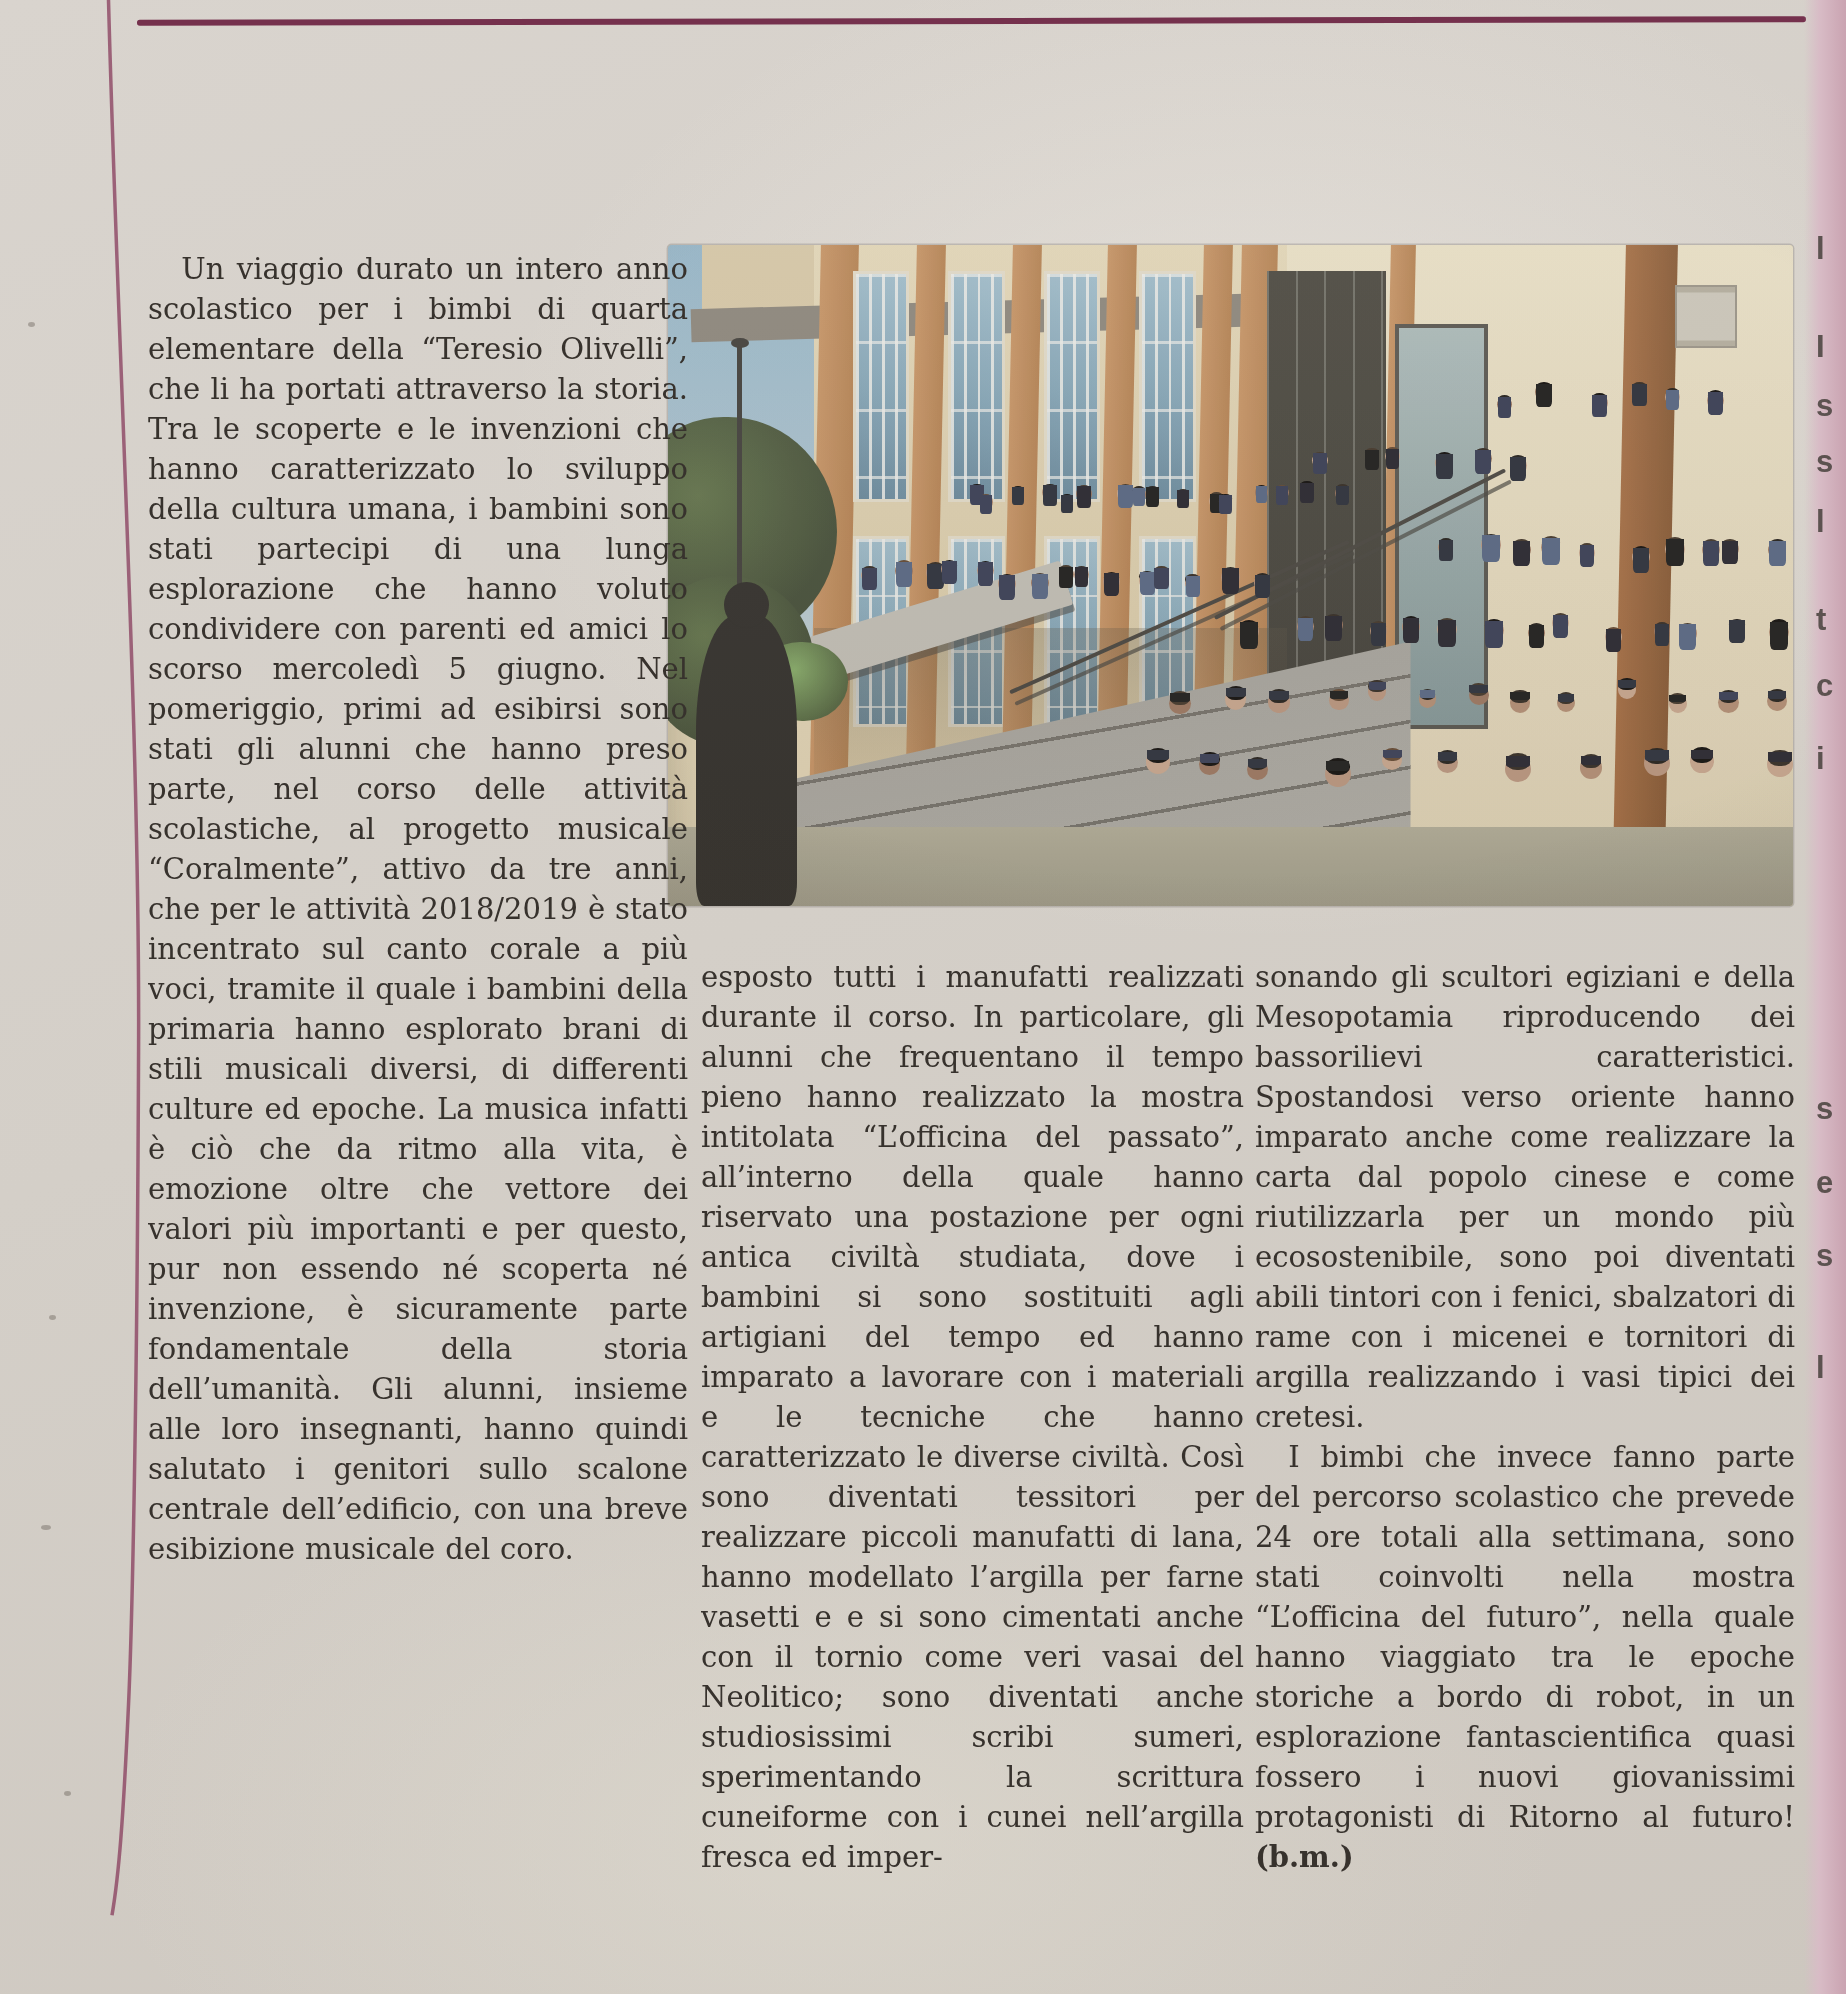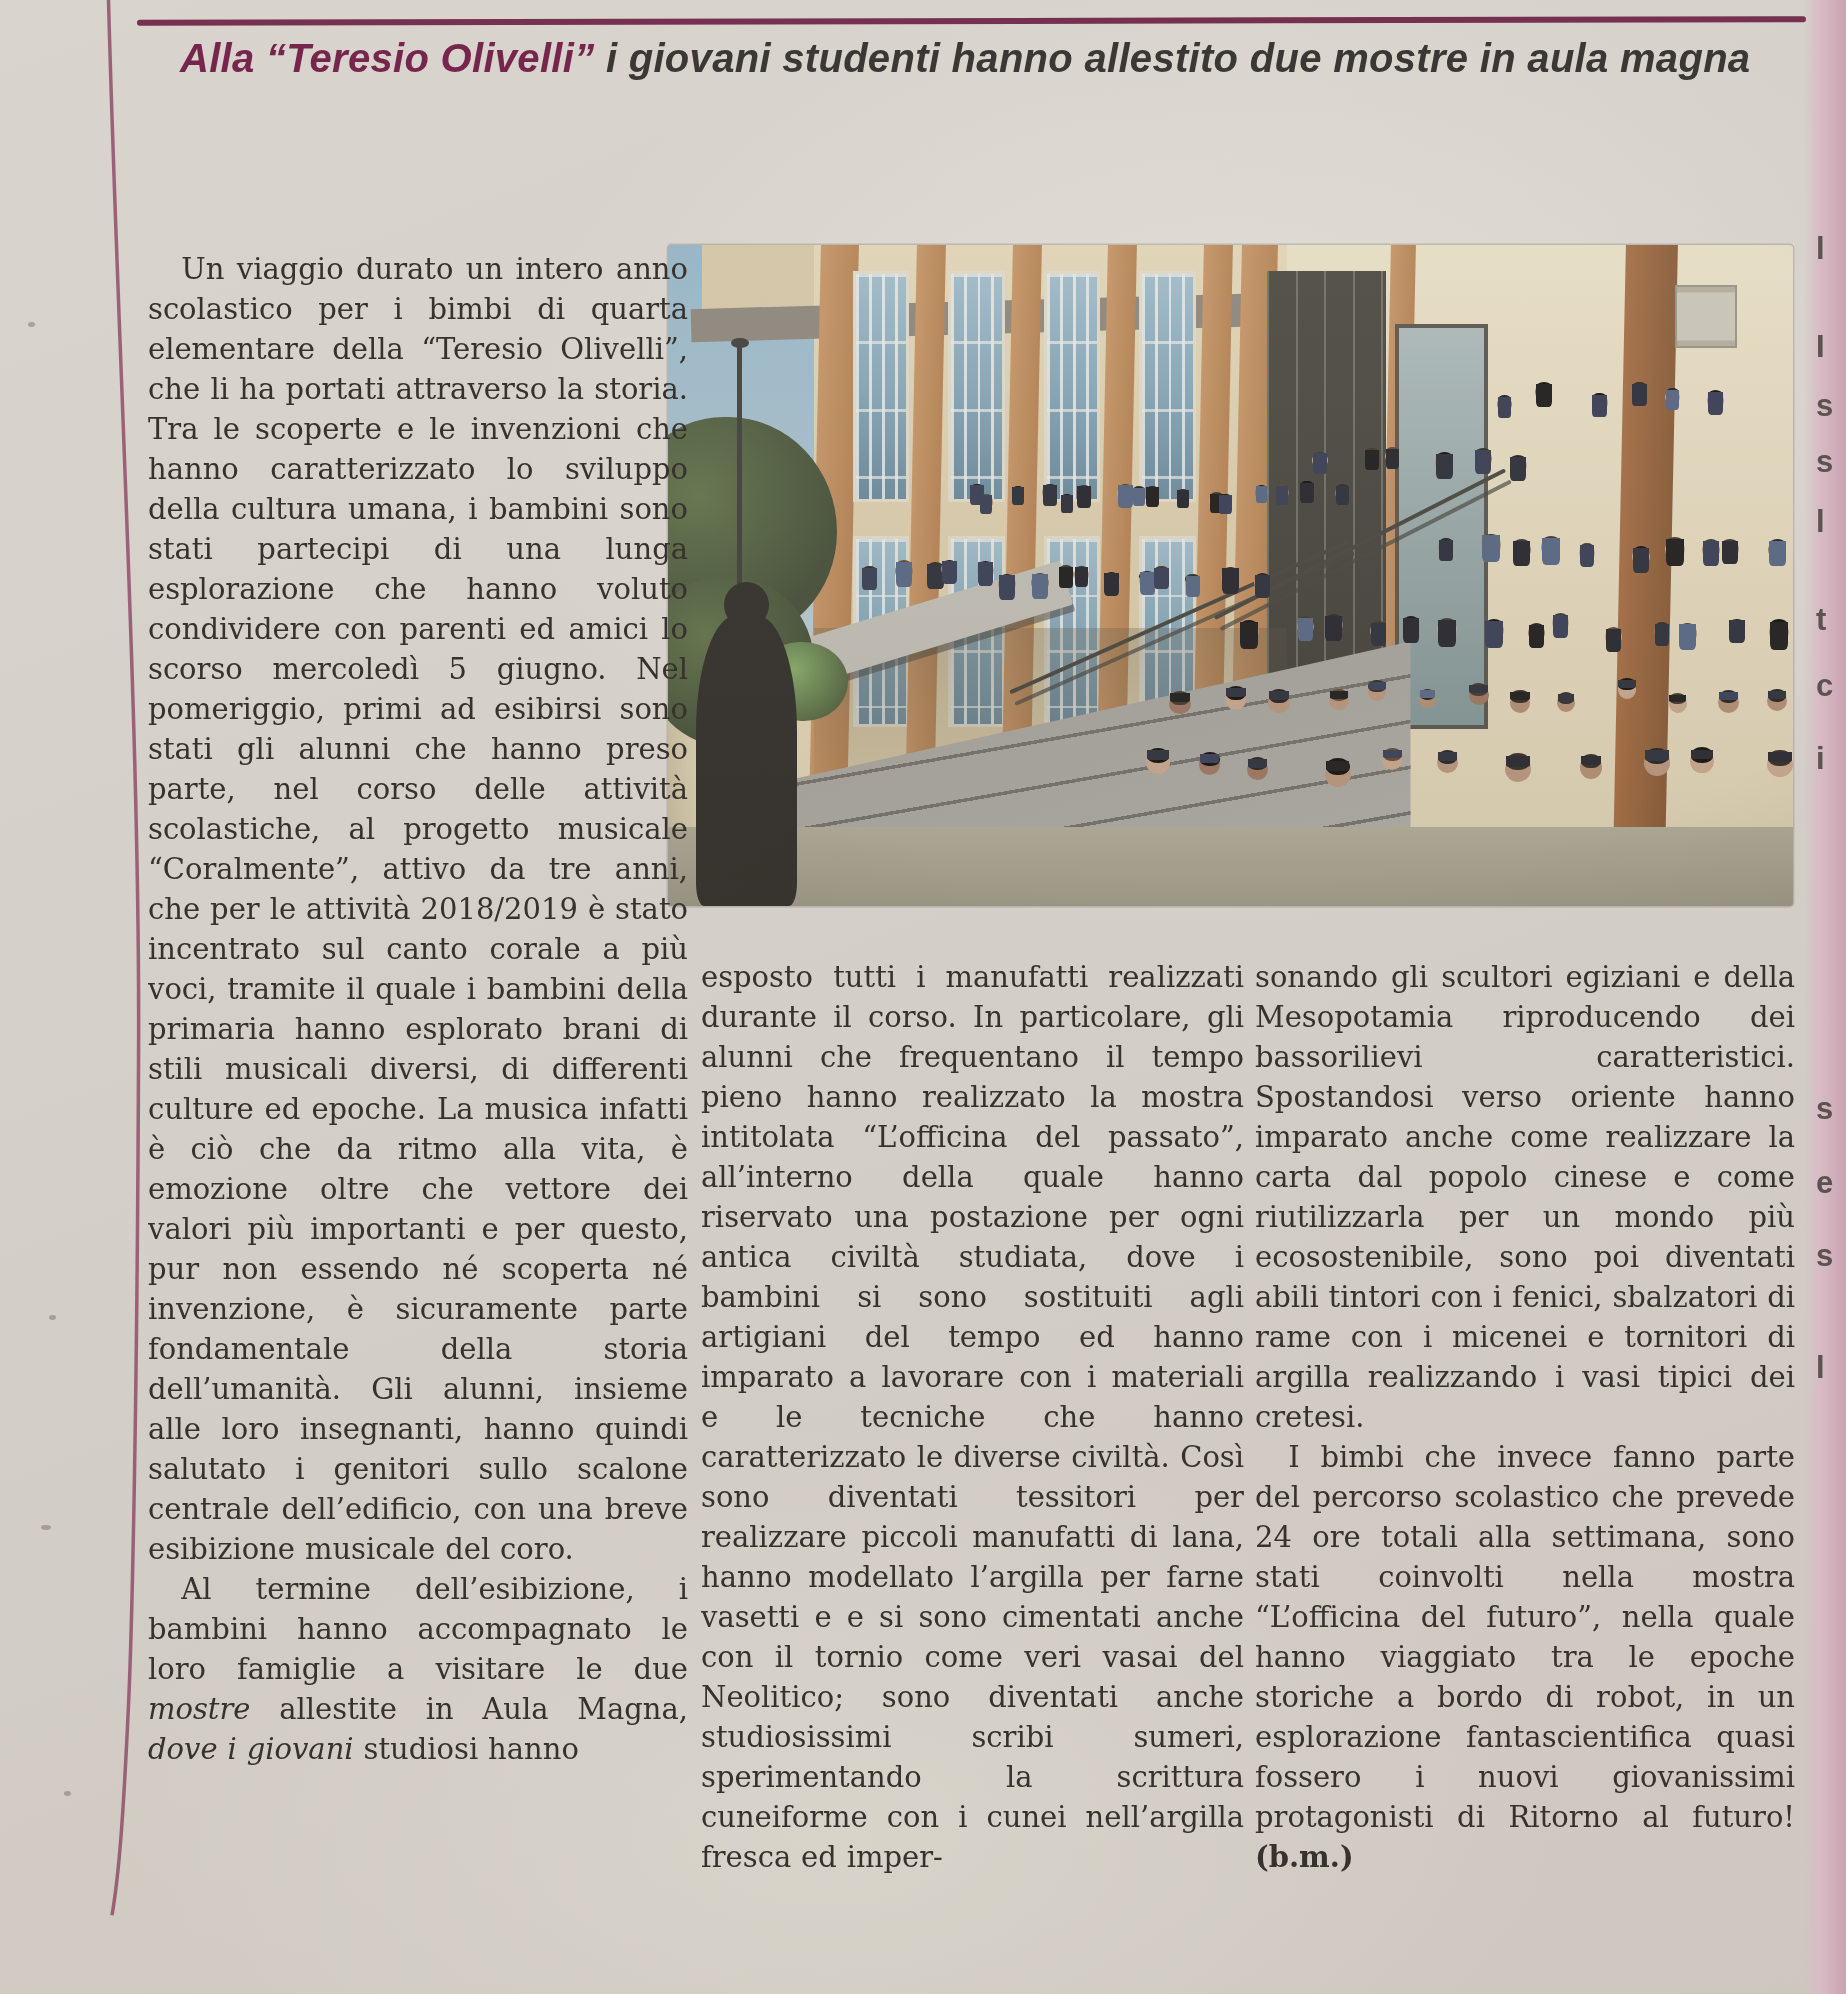--- a/index.html
+++ b/index.html
@@ -90,21 +90,20 @@
 <body>
 
 <div id="page">
 
   <svg id="fold" viewBox="0 0 300 2852" width="210" height="1995">
     <path d="M155,0 C168,500 200,1050 198,1500 C196,2000 189,2330 183,2450 C176,2600 170,2680 160,2738" fill="none" stroke="#8c4563" stroke-width="5" opacity="0.8"></path>
   </svg>
 
   <div class="top-rule"></div>
 
-  <div class="kicker"><span class="hl">Alla “Teresio Olivelli”</span><span class="rest"> i giovani studenti hanno allestito due mostre in aula magna</span></div>
 
 
   <div id="photo" aria-label="Gli alunni e le insegnanti schierati sullo scalone centrale dell’edificio scolastico">
     <div class="sky"></div>
     <div class="attic"></div>
     <div class="facade-l"></div>
     <div class="facade-r"></div>
     <div class="cornice"></div>
     <div id="bays" style="left:0;top:0;width:100%;height:100%;">
         <div class="pilaster" style="left: 13%; width: 3.4%;"></div>
@@ -777,21 +776,20 @@
           </div>
           <div class="p-torso" style="background: rgb(196, 85, 74);"></div>
           <div class="p-legs" style="background: rgb(44, 42, 51); height: 10.3px;"></div>
         </div>
       </div>
     <div class="photo-wash"></div>
   </div>
 
   <div class="col" id="col1">
       <p class="ind"><span>Un viaggio durato un intero anno scolastico per i bimbi di quarta elementare della “Teresio Olivelli”, che li ha portati attraverso la storia. Tra le scoperte e le invenzioni che hanno caratterizzato lo sviluppo della cultura umana, i bambini sono stati partecipi di una lunga esplorazione che hanno voluto condividere con parenti ed amici lo scorso mercoledì 5 giugno. Nel pomeriggio, primi ad esibirsi sono stati gli alunni che hanno preso parte, nel corso delle attività scolastiche, al progetto musicale “Coralmente”, attivo da tre anni, che per le attività 2018/2019 è stato incentrato sul canto corale a più voci, tramite il quale i bambini della primaria hanno esplorato brani di stili musicali diversi, di differenti culture ed epoche. La musica infatti è ciò che da ritmo alla vita, è emozione oltre che vettore dei valori più importanti e per questo, pur non essendo né scoperta né invenzione, è sicuramente parte fondamentale della storia dell’umanità. Gli alunni, insieme alle loro insegnanti, hanno quindi salutato i genitori sullo scalone centrale dell’edificio, con una breve esibizione musicale del coro.</span></p>
-      <p class="ind"><span>Al termine dell’esibizione, i bambini hanno accompagnato le loro famiglie a visitare le due </span><span class="it">mostre</span><span> allestite in Aula Magna, </span><span class="it">dove i giovani</span><span> studiosi hanno</span></p>
     </div>
   <div class="col" id="col2">
       <p><span>esposto tutti i manufatti realizzati durante il corso. In particolare, gli alunni che frequentano il tempo pieno hanno realizzato la mostra intitolata “L’officina del passato”, all’interno della quale hanno riservato una postazione per ogni antica civiltà studiata, dove i bambini si sono sostituiti agli artigiani del tempo ed hanno imparato a lavorare con i materiali e le tecniche che hanno caratterizzato le diverse civiltà. Così sono diventati tessitori per realizzare piccoli manufatti di lana, hanno modellato l’argilla per farne vasetti e e si sono cimentati anche con il tornio come veri vasai del Neolitico; sono diventati anche studiosissimi scribi sumeri, sperimentando la scrittura cuneiforme con i cunei nell’argilla fresca ed imper-</span></p>
     </div>
   <div class="col" id="col3">
       <p><span>sonando gli scultori egiziani e della Mesopotamia riproducendo dei bassorilievi caratteristici. Spostandosi verso oriente hanno imparato anche come realizzare la carta dal popolo cinese e come riutilizzarla per un mondo più ecosostenibile, sono poi diventati abili tintori con i fenici, sbalzatori di rame con i micenei e tornitori di argilla realizzando i vasi tipici dei cretesi.</span></p>
       <p class="ind"><span>I bimbi che invece fanno parte del percorso scolastico che prevede 24 ore totali alla settimana, sono stati coinvolti nella mostra “L’officina del futuro”, nella quale hanno viaggiato tra le epoche storiche a bordo di robot, in un esplorazione fantascientifica quasi fossero i nuovi giovanissimi protagonisti di Ritorno al futuro! </span><span class="b">(b.m.)</span></p>
     </div>
 
   <div id="edge"></div>

